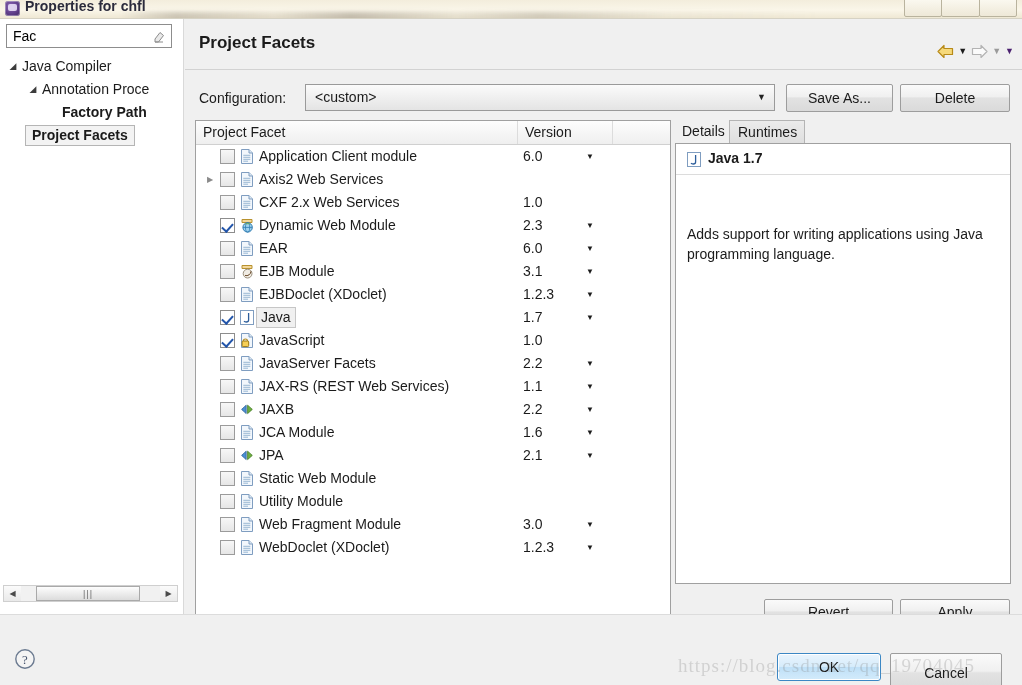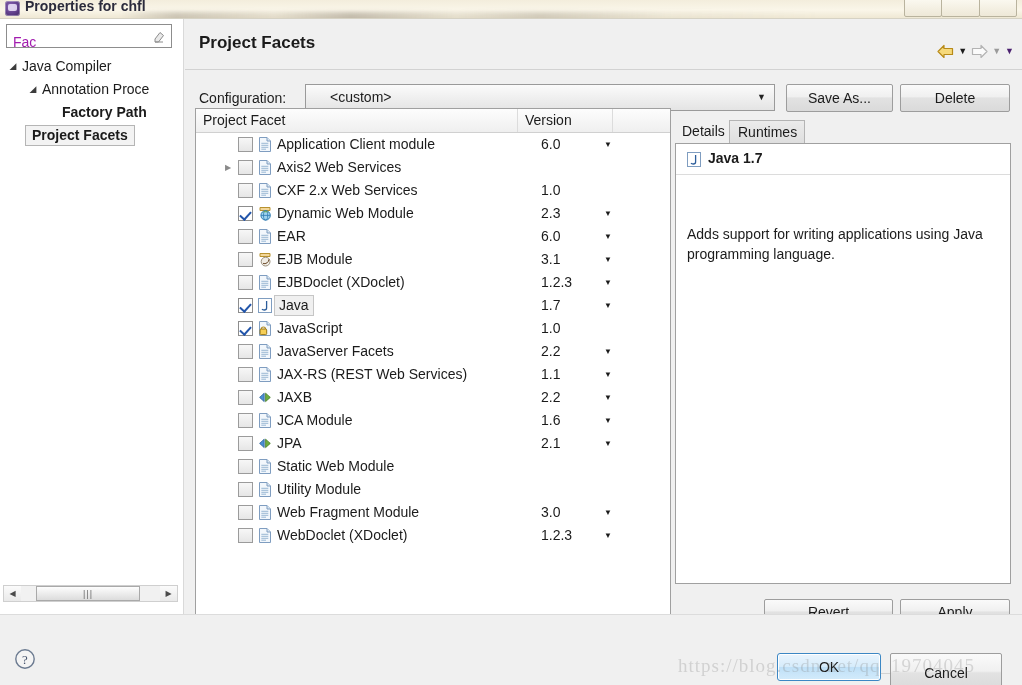--- a/index.html
+++ b/index.html
@@ -68,23 +68,23 @@
     position: absolute; left: 0; top: 0; width: 184px; height: 595px;
     background: #ffffff;
     border-right: 1px solid #d9d9d9;
   }
   .filterbox {
     position: absolute; left: 6px; top: 5px; width: 166px; height: 24px;
     border: 1px solid #8d8d8d;
     background: #ffffff;
   }
   .filterbox input {
-    position: absolute; left: 4px; top: 8px; width: 130px; height: 18px;
+    position: absolute; left: 4px; top: 2px; width: 130px; height: 18px;
     border: 0; outline: none; background: transparent;
-    font-family: "Liberation Sans", sans-serif; font-size: 14px; color: #a21caf;
+    font-family: "Liberation Sans", sans-serif; font-size: 14px; color: #000000;
   }
   .eraser-icon {
     position: absolute; right: 6px; top: 5px; width: 13px; height: 13px;
   }
 
   .tree { position: absolute; left: 0; top: 36px; width: 184px; }
   .tree-row {
     position: relative; height: 23px; line-height: 23px;
     white-space: nowrap; font-size: 14px; color: #1b1b1b;
   }
@@ -152,56 +152,56 @@
   
   .cfg-label {
     position: absolute; left: 14px; top: 71px; font-size: 14px; color: #1b1b1b;
   }
   .cfg-combo {
     position: absolute; left: 120px; top: 65px; width: 470px; height: 27px;
     border: 1px solid #9a9a9a;
     background: linear-gradient(to bottom,#fbfbfb,#e4e4e4);
   }
   .cfg-combo .cval {
-    position: absolute; left: 24px; top: 4px; font-size: 14px; color: #1b1b1b;
+    position: absolute; left: 9px; top: 4px; font-size: 14px; color: #1b1b1b;
   }
   .cfg-combo .carrow {
     position: absolute; right: 8px; top: 7px; font-size: 9px; color: #222;
   }
   .btn {
     border: 1px solid #9d9d9d; border-radius: 2px;
     background: linear-gradient(to bottom,#fafafa 0%,#f0f0f0 45%,#e2e2e2 50%,#dadada 100%);
     font-family: "Liberation Sans", sans-serif; font-size: 14px; color: #1b1b1b;
     display: flex; align-items: center; justify-content: center;
     cursor: default;
   }
   .btn-saveas { position: absolute; left: 601px; top: 65px; width: 107px; height: 28px; }
   .btn-delete { position: absolute; left: 715px; top: 65px; width: 110px; height: 28px; }
 
   
   .table {
-    position: absolute; left: 10px; top: 89px; width: 476px; height: 548px;
+    position: absolute; left: 10px; top: 101px; width: 476px; height: 548px;
     background: #ffffff; border: 1px solid #a0a0a0;
   }
   .thead {
     position: absolute; left: 0; top: 0; width: 474px; height: 24px;
     background: linear-gradient(to bottom,#fdfdfd,#efefef);
     border-bottom: 1px solid #d0d0d0;
   }
   .th {
     position: absolute; top: 0; height: 23px; line-height: 23px;
     font-size: 14px; color: #1b1b1b;
     border-right: 1px solid #dcdcdc;
     padding-left: 7px; white-space: nowrap;
   }
   .th-facet   { left: 0;   width: 322px; }
   .th-version { left: 322px; width: 95px; }
   .th-spacer  { left: 417px; width: 57px; border-right: 0; }
 
-  .tbody { position: absolute; left: 0; top: 24px; width: 474px; margin-left: 18px; }
+  .tbody { position: absolute; left: 0; top: 24px; width: 474px; }
   .trow { position: relative; height: 23px; }
   .expander {
     position: absolute; left: 8px; top: 0; width: 12px; height: 23px;
     line-height: 23px; text-align: center; font-size: 8px; color: #8a8a8a;
   }
   .cbx {
     position: absolute; left: 24px; top: 4px; width: 15px; height: 15px;
     border: 1px solid #9b9b9b;
     background: linear-gradient(to bottom,#f7f7f7,#e6e6e6);
   }

